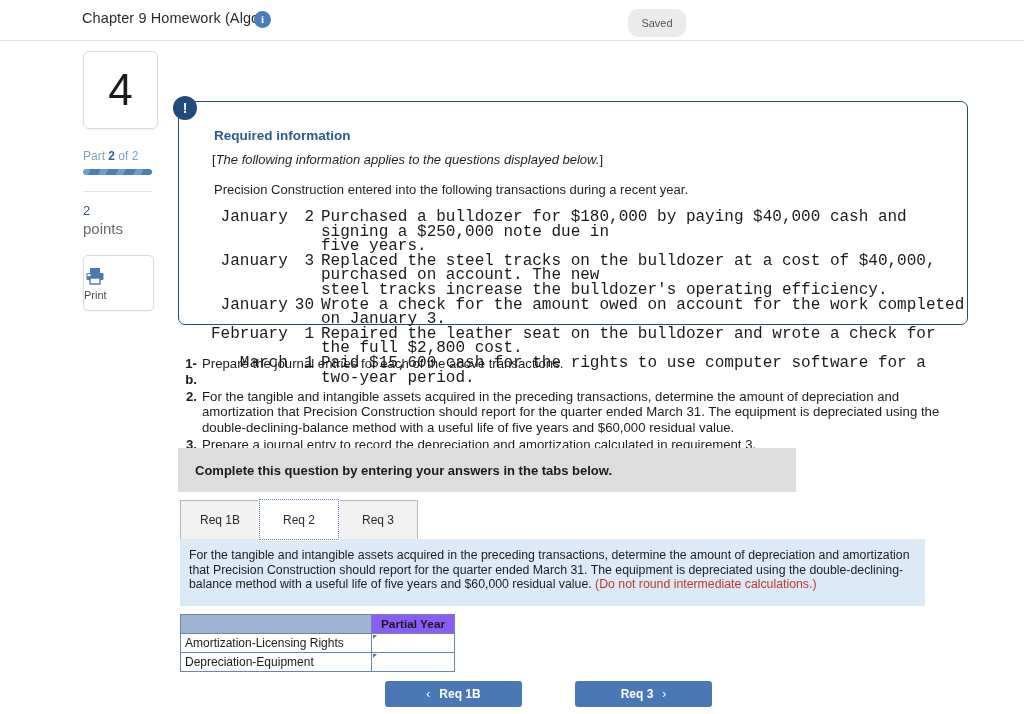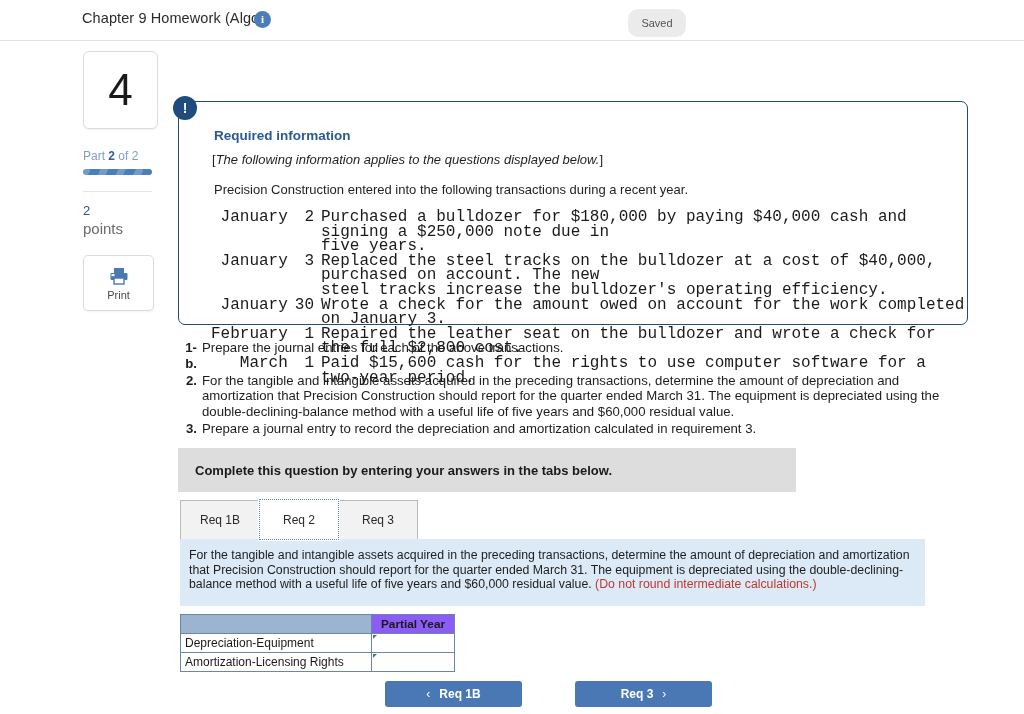--- a/index.html
+++ b/index.html
@@ -124,21 +124,20 @@
   }
   .print-card {
     margin-top: 18px;
     width: 71px; height: 56px;
     border: 1px solid #dcdcdc;
     border-radius: 5px;
     background: #fff;
     box-shadow: 0 1px 2px rgba(0,0,0,0.05);
     display: flex;
     flex-direction: column;
-    align-items: center;
     justify-content: center;
     cursor: pointer;
   }
   .print-card .label {
     font-size: 11px;
     color: #4a4a4a;
     margin-top: 3px;
   }
 
   
@@ -199,21 +198,21 @@
   }
   .txn-table td { padding: 0; vertical-align: top; }
   .txn-month { text-align: right; padding-right: 7px !important; white-space: nowrap; }
   .txn-day { text-align: right; padding-right: 7px !important; white-space: nowrap; }
   .txn-desc { white-space: pre-wrap; }
 
   
   .reqlist {
     position: absolute;
     left: 176px;
-    top: 340px;
+    top: 356px;
     width: 790px;
     font-size: 13.2px;
     color: #1d1d1d;
     line-height: 15.8px;
   }
   .reqrow { display: flex; margin-bottom: 1px; }
   .reqrow .num {
     font-weight: bold;
     width: 26px;
     flex: 0 0 26px;
@@ -469,27 +468,27 @@
 
 <table class="ans-table">
   <thead>
     <tr>
       <th class="hdr-blank"></th>
       <th class="hdr-partial">Partial Year</th>
     </tr>
   </thead>
   <tbody>
     <tr>
-      <td class="rowlabel">Depreciation-Equipment</td>
+      <td class="rowlabel">Amortization-Licensing Rights</td>
       <td class="ans-cell">
         <input type="text" value="" style="">
       </td>
     </tr>
     <tr>
-      <td class="rowlabel">Amortization-Licensing Rights</td>
+      <td class="rowlabel">Depreciation-Equipment</td>
       <td class="ans-cell">
         <input type="text" value="" style="">
       </td>
     </tr>
   </tbody>
 </table>
 
 <div class="navbtns">
   <button class="navbtn">
     <span class="chev">‹</span>

